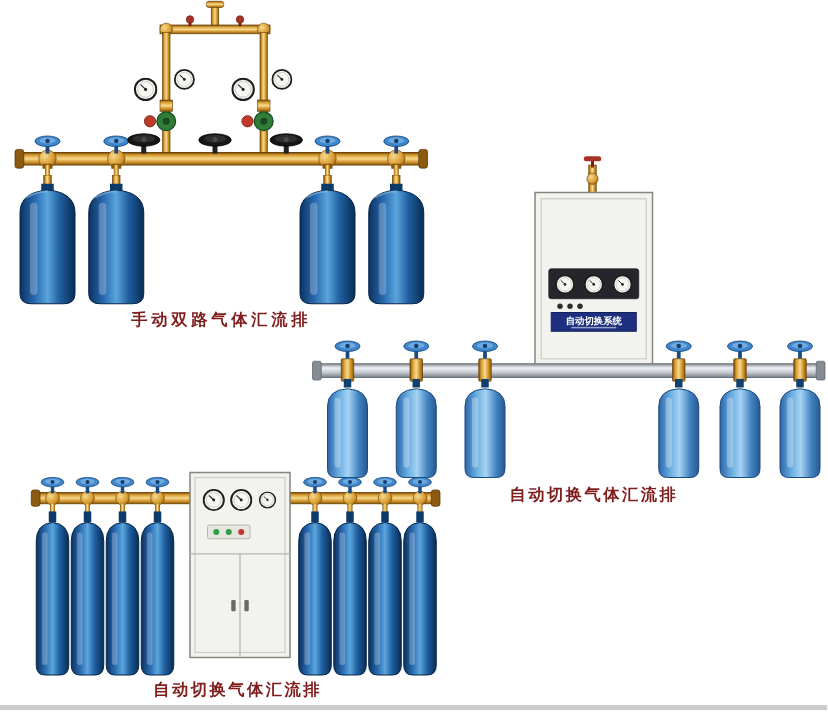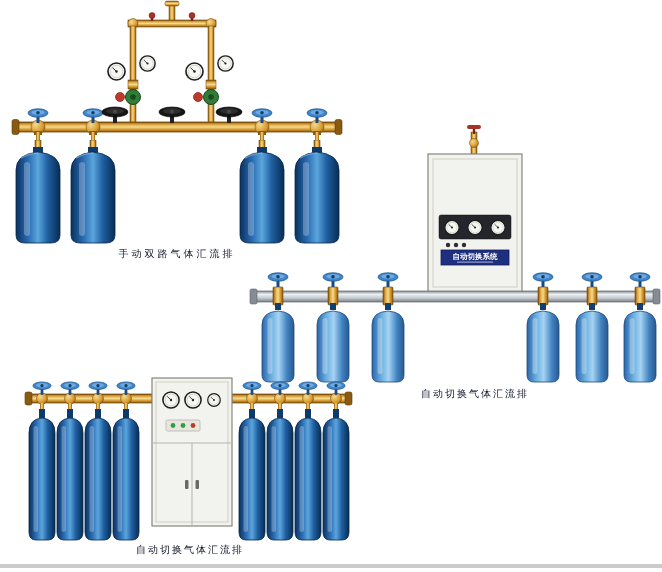--- a/index.html
+++ b/index.html
@@ -9,24 +9,24 @@
     width: 662px;
     height: 572px;
     background: #ffffff;
     overflow: hidden;
   }
   svg.scene { position: absolute; left: 0; top: 0; display: block; }
   svg text { font-family: "Liberation Sans", sans-serif; }
   .caption {
     position: absolute;
     text-align: center;
-    font-weight: normal;
-    font-size: 10px;
+    font-weight: bold;
+    font-size: 13px;
     letter-spacing: 3px;
-    color: #0f172a;
+    color: #7f1d1d;
     white-space: nowrap;
   }
   .bottom-bar {
     position: absolute;
     left: 0; right: 0;
     top: 564px;
     height: 4px;
     background: #cccccc;
   }
 </style>

